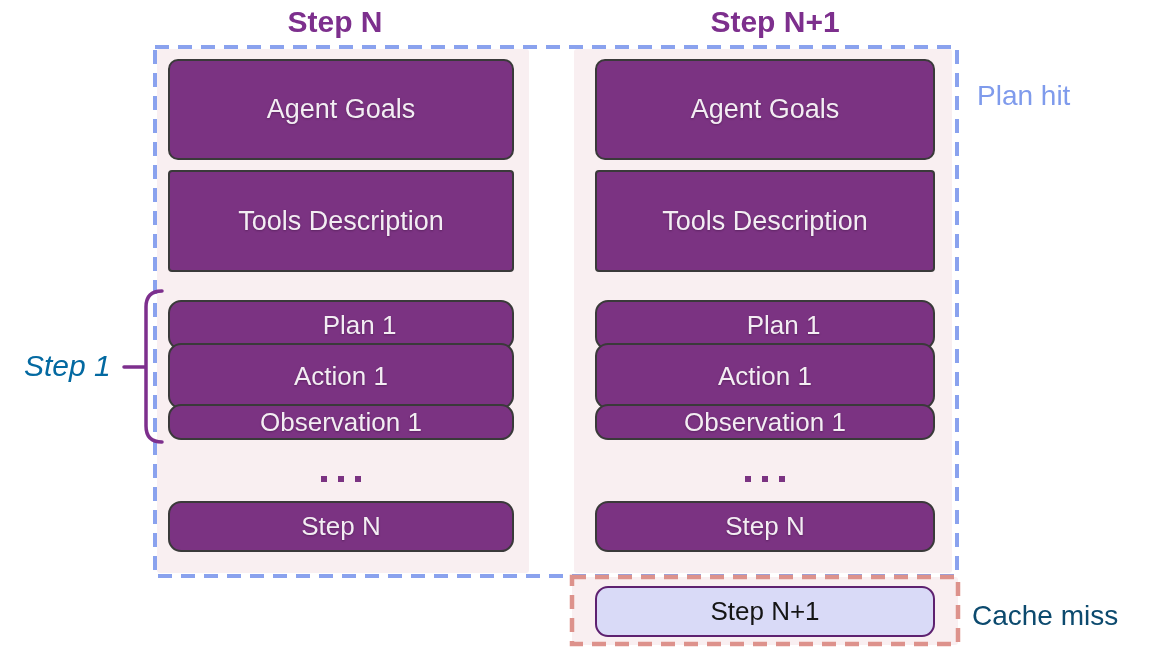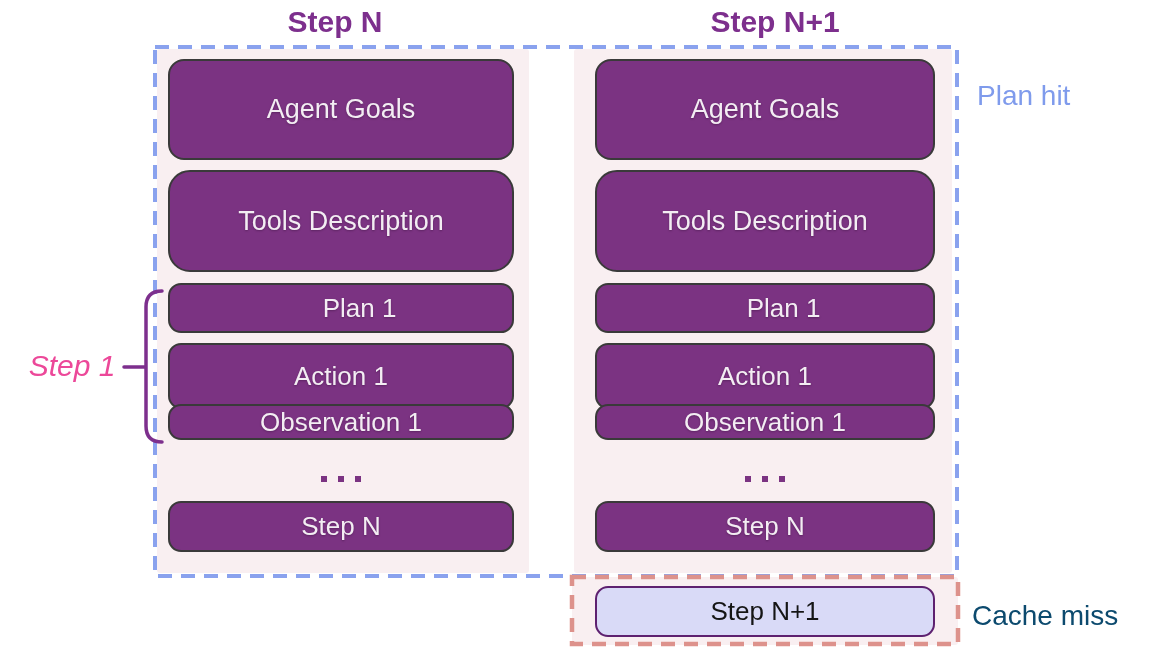--- a/index.html
+++ b/index.html
@@ -13,23 +13,23 @@
   .panel-right{left:574px;top:49px;width:378px;height:524px;}
   .panel-miss{left:572px;top:577px;width:386px;height:68px;}
   
   .box{
     position:absolute;z-index:2;background:#7b3382;border:2px solid #3a3a3a;
     border-radius:13px;color:#f3edf3;display:flex;align-items:center;justify-content:center;
     font-size:26px;text-shadow:0 1px 2px rgba(40,10,40,.35);box-sizing:border-box;
   }
   .col-l{left:168px;width:346px;}
   .col-r{left:595px;width:340px;}
-  .r1{top:59px;height:101px;border-radius:16px;font-size:27px;}
-  .r2{top:170px;height:102px;border-radius:22px;font-size:27px;}
-  .r3{top:283px;height:50px;padding-left:37px;}
+  .r1{top:59px;height:101px;border-radius:10px;font-size:27px;}
+  .r2{top:170px;height:102px;border-radius:4px;font-size:27px;}
+  .r3{top:300px;height:50px;padding-left:37px;}
   .r4{top:343px;height:66px;}
   .r5{top:404px;height:36px;}
   .r7{top:501px;height:51px;}
   
   .dots{
     position:absolute;z-index:2;top:472px;height:14px;
     display:flex;align-items:center;justify-content:center;gap:11px;
   }
   .dot{width:6px;height:6px;background:#7b3382;display:inline-block;}
   
@@ -44,21 +44,21 @@
     position:absolute;z-index:4;top:5px;font-size:30px;font-weight:600;
     color:#7d2f8d;text-align:center;
   }
   .title-left{left:235px;width:200px;}
   .title-right{left:670px;width:210px;}
   .side-label{position:absolute;z-index:4;font-size:28px;}
   .cache-hit-label{left:977px;top:80px;color:#7f9bec;}
   .cache-miss-label{left:972px;top:600px;color:#0c4a6e;}
   .step1-label{
     position:absolute;z-index:4;left:24px;top:349px;width:96px;
-    font-size:30px;font-style:italic;color:#ec4899;text-align:center;
+    font-size:30px;font-style:italic;color:#0369a1;text-align:left;
   }
   
   #overlay{position:absolute;left:0;top:0;z-index:3;pointer-events:none;}
 </style>
 </head>
 <body>
 
 <div id="canvas">
 
   <div class="title title-left">Step N</div>

